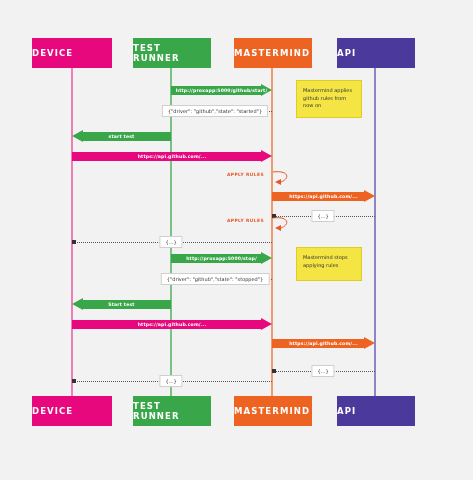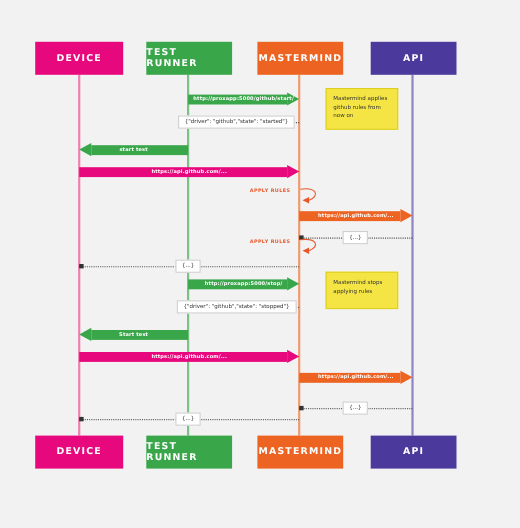--- a/index.html
+++ b/index.html
@@ -8,21 +8,21 @@
     width:473px;height:480px;
     background:#f2f2f2;
     font-family:"DejaVu Sans","Liberation Sans",sans-serif;
     overflow:hidden;
   }
   #canvas{position:relative;width:473px;height:480px;}
 
   
   .actor{
     position:absolute;height:30px;
-    display:flex;align-items:center;justify-content:center;
+    display:flex;align-items:center;justify-content:flex-start;
     color:#ffffff;font-weight:bold;font-size:8.5px;
     letter-spacing:1.1px;text-transform:uppercase;
     box-sizing:border-box;
   }
 
   
   .lifeline{position:absolute;width:2px;}
 
   
   .msg{position:absolute;height:13px;}

